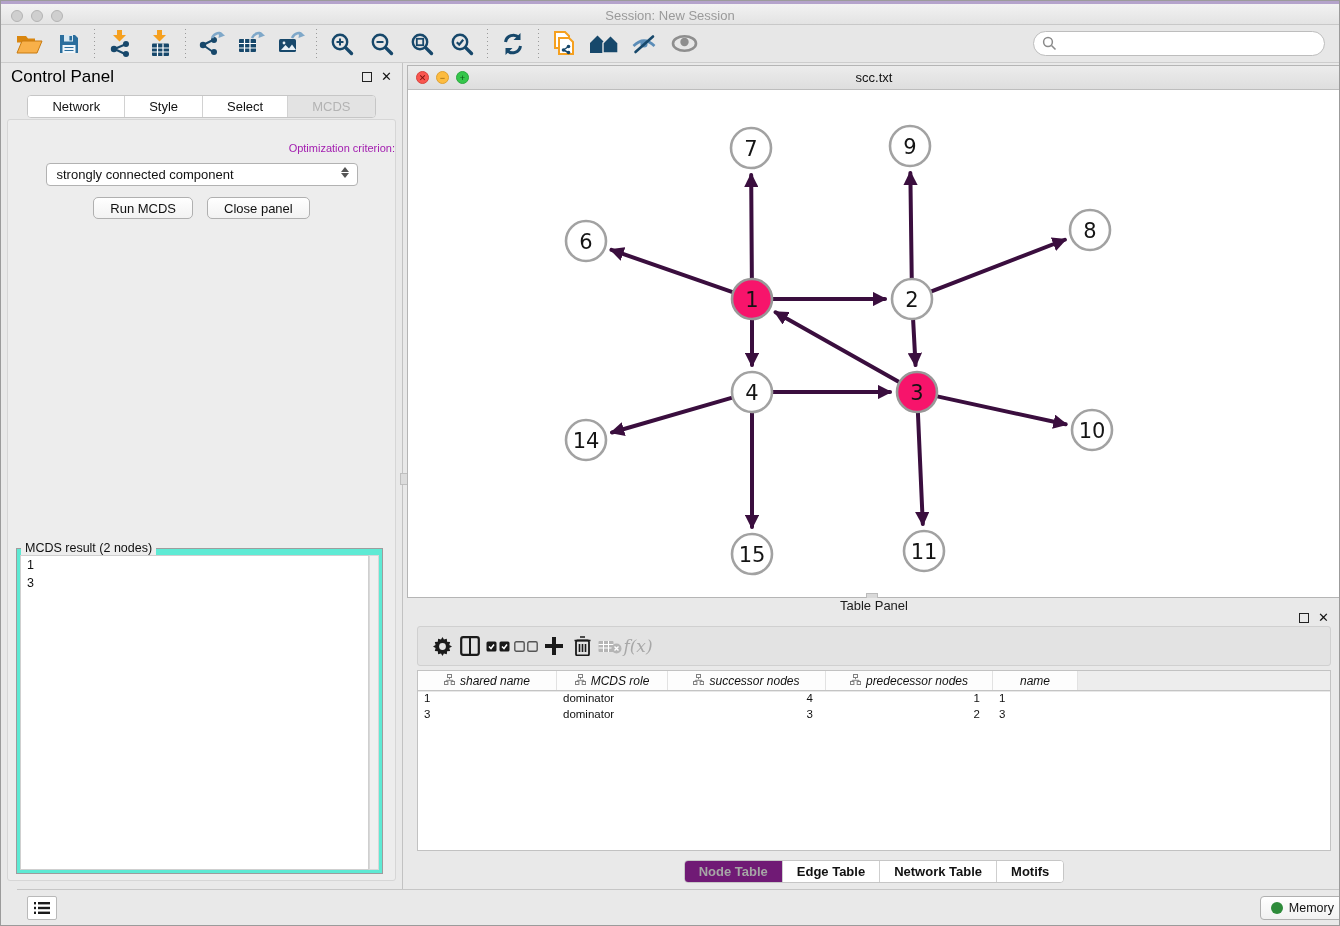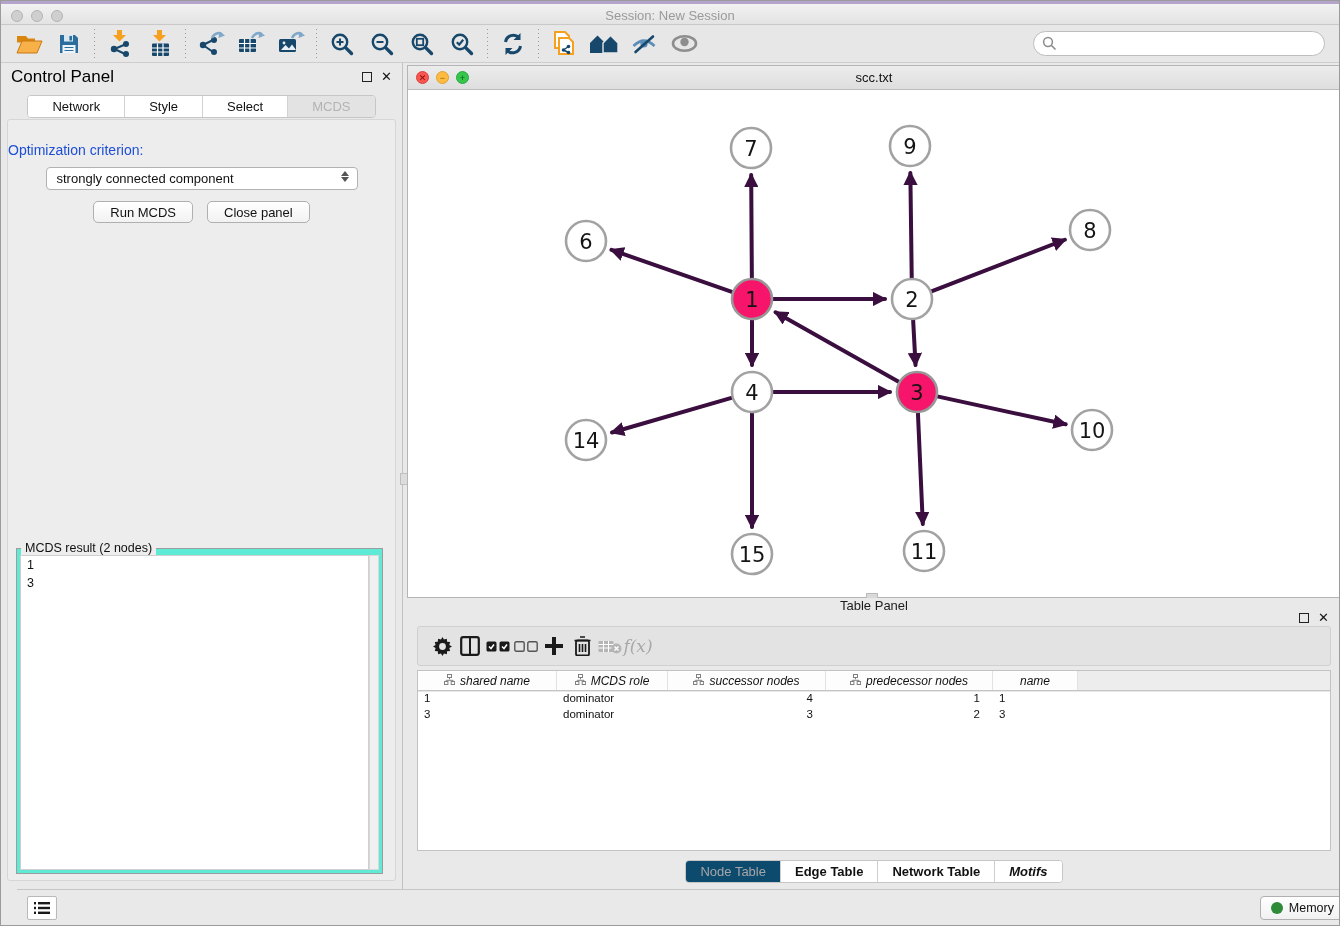--- a/index.html
+++ b/index.html
@@ -30,21 +30,21 @@
   .cp-title { font-size:17px; color:#000000; }
   .wbtns { margin-left:auto; display:flex; align-items:center; gap:9px; }
   .float-icon { width:10px; height:10px; border:1.6px solid #222; display:inline-block; cursor:pointer; }
   .close-icon { font-size:13px; font-weight:bold; color:#111; cursor:pointer; line-height:10px; }
   .cp-tabs { position:absolute; left:0; top:32px; width:100%; display:flex; justify-content:center; }
   .tabgroup { display:flex; border:1px solid #c6c6c6; border-radius:4px; overflow:hidden; background:#fff; }
   .tab { padding:3px 24px; font-size:13px; color:#111; background:#fff; border-right:1px solid #d2d2d2; cursor:pointer; }
   .tab:last-child { border-right:none; }
   .tab.sel { background:#e3e3e3; color:#b3b3b3; }
   .cp-body { position:absolute; left:6px; right:6px; top:56px; bottom:8px; background:#ededed; border:1px solid #d6d6d6; border-radius:3px; }
-  .opt-label { margin-top:22px; text-align:left; font-size:14px; color:#1d4ed8; }
+  .opt-label { margin-top:22px; text-align:right; font-size:11px; color:#a21caf; }
   .select { position:relative; margin:9px auto 0; width:312px; height:23px; background:#fff; border:1px solid #b2b2b2; border-radius:4px; display:flex; align-items:center; padding:0 10px; font-size:13px; color:#111; cursor:pointer; }
   .stepper { position:absolute; right:8px; top:3px; display:flex; flex-direction:column; gap:1px; }
   .stepper i { width:0; height:0; border-left:4px solid transparent; border-right:4px solid transparent; }
   .stepper .up { border-bottom:5px solid #555; }
   .stepper .dn { border-top:5px solid #555; }
   .cp-buttons { margin-top:11px; display:flex; justify-content:center; gap:14px; }
   .btn { height:22px; padding:0 16px; background:linear-gradient(#ffffff,#f2f2f2); border:1px solid #b0b0b0; border-radius:5px; font-size:13px; color:#111; display:flex; align-items:center; cursor:pointer; }
   .result-group { position:absolute; left:8px; right:12px; top:428px; bottom:6px; border:1px solid #9d9d9d; background:#5eead4; }
   .result-legend { position:absolute; left:4px; top:-8px; background:#ededed; padding:0 4px; font-size:12.5px; color:#111; }
   .result-list { position:absolute; left:3px; right:13px; top:6px; bottom:3px; background:#fff; border:1px solid #cfcfcf; font-size:12.5px; color:#111; overflow:hidden; }
@@ -78,22 +78,22 @@
   .fx-label { font-family:"DejaVu Serif",serif; font-style:italic; font-size:17px; color:#a8a8a8; }
   .datatable { position:absolute; left:10px; right:10px; top:72px; bottom:38px; background:#fff; border:1px solid #c2c2c2; overflow:hidden; }
   .thead { display:flex; height:20px; border-bottom:1px solid #c4c4c4; box-shadow:0 1px 0 #e8e8e8; background:#fdfdfd;font-style:italic; }
   .th { display:flex; align-items:center; justify-content:center; gap:5px; font-size:12px; color:#111; border-right:1px solid #e2e2e2; height:100%; }
   .th.filler { background:#ededed; border-right:none; flex:1; }
   .trow { display:flex; height:16px; font-size:11.5px; color:#111; }
   .td { padding:1px 6px; overflow:hidden; white-space:nowrap; }
   .td.num { text-align:right; padding-right:13px; }
   .bottom-tabs { position:absolute; left:0; right:0; bottom:6px; display:flex; justify-content:center; }
   .btab { padding:3px 14px; font-size:13px; font-weight:bold; color:#111; background:#fff; border-right:1px solid #cfcfcf; cursor:pointer; }
-  .btab:last-child { border-right:none;font-style:italic; }
-  .btab.sel { background:#0c4a6e; color:#a6a6a6; font-weight:normal; }
+  .btab:last-child { border-right:none; }
+  .btab.sel { background:#701a75; color:#a6a6a6; font-weight:bold; }
 
   
   .statusbar { position:absolute; left:16px; bottom:0; width:100%; height:36px; background:#e9e9e9; border-top:1px solid #c6c6c6; }
   .menu-btn { position:absolute; left:10px; top:6px; width:30px; height:24px; background:#fff; border:1px solid #b9b9b9; border-radius:2px; display:flex; align-items:center; justify-content:center; cursor:pointer; }
   .memory-btn { position:absolute; right:10px; top:6px; height:24px; padding:0 10px; background:linear-gradient(#fff,#f1f1f1); border:1px solid #b0b0b0; border-radius:4px; display:flex; align-items:center; gap:6px; font-size:12.5px; color:#111; cursor:pointer; }
   .green-dot { width:12px; height:12px; border-radius:50%; background:#2e8b3a; }
 </style>
 </head>
 <body>
 

